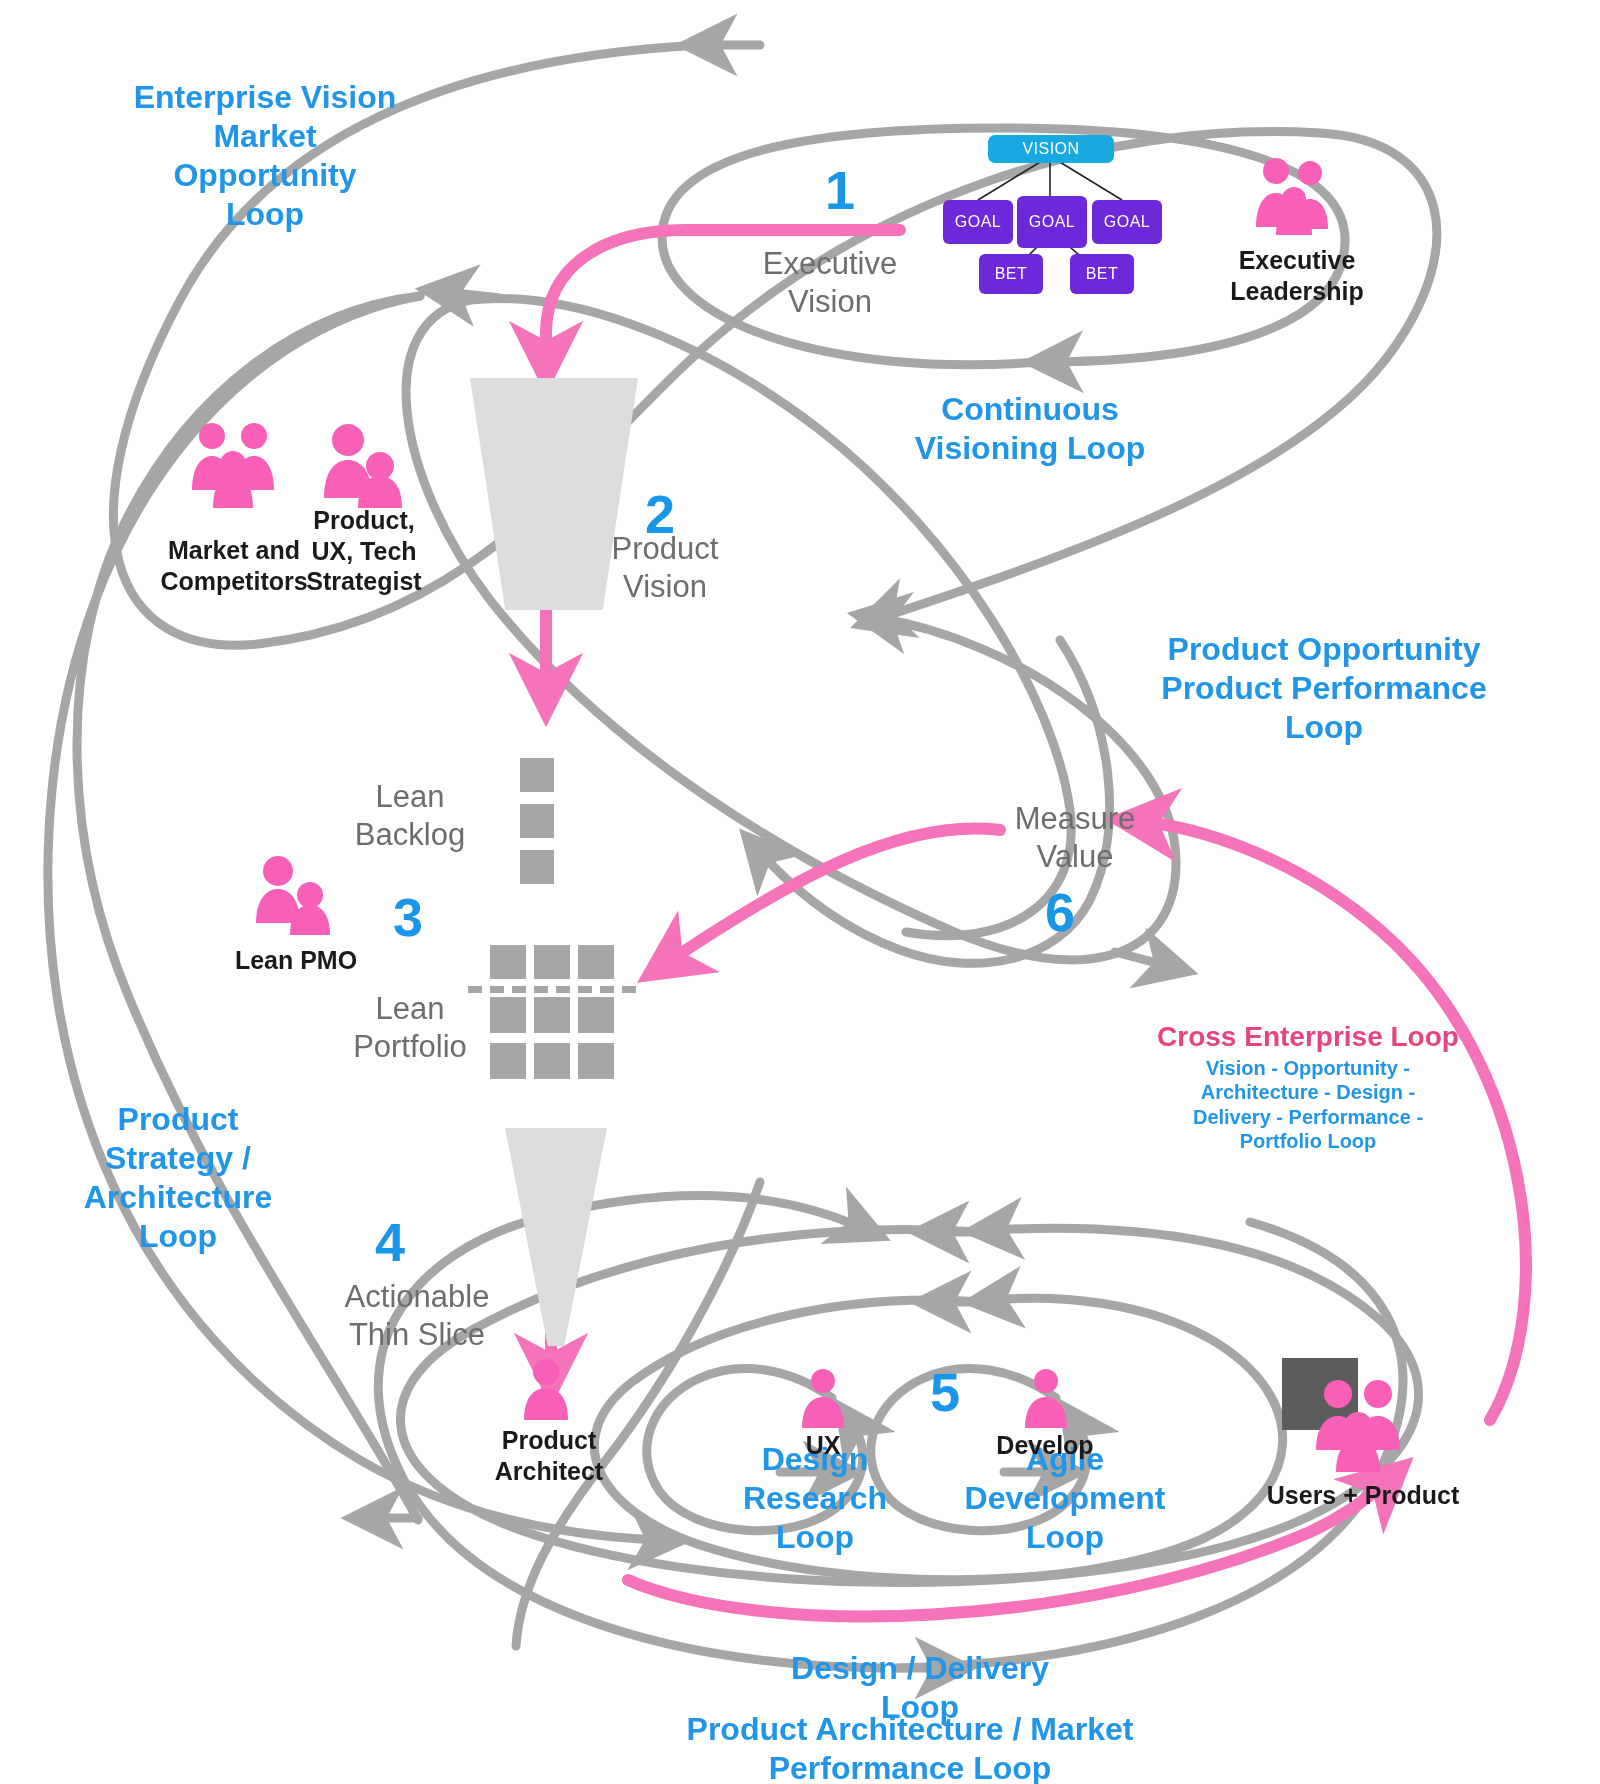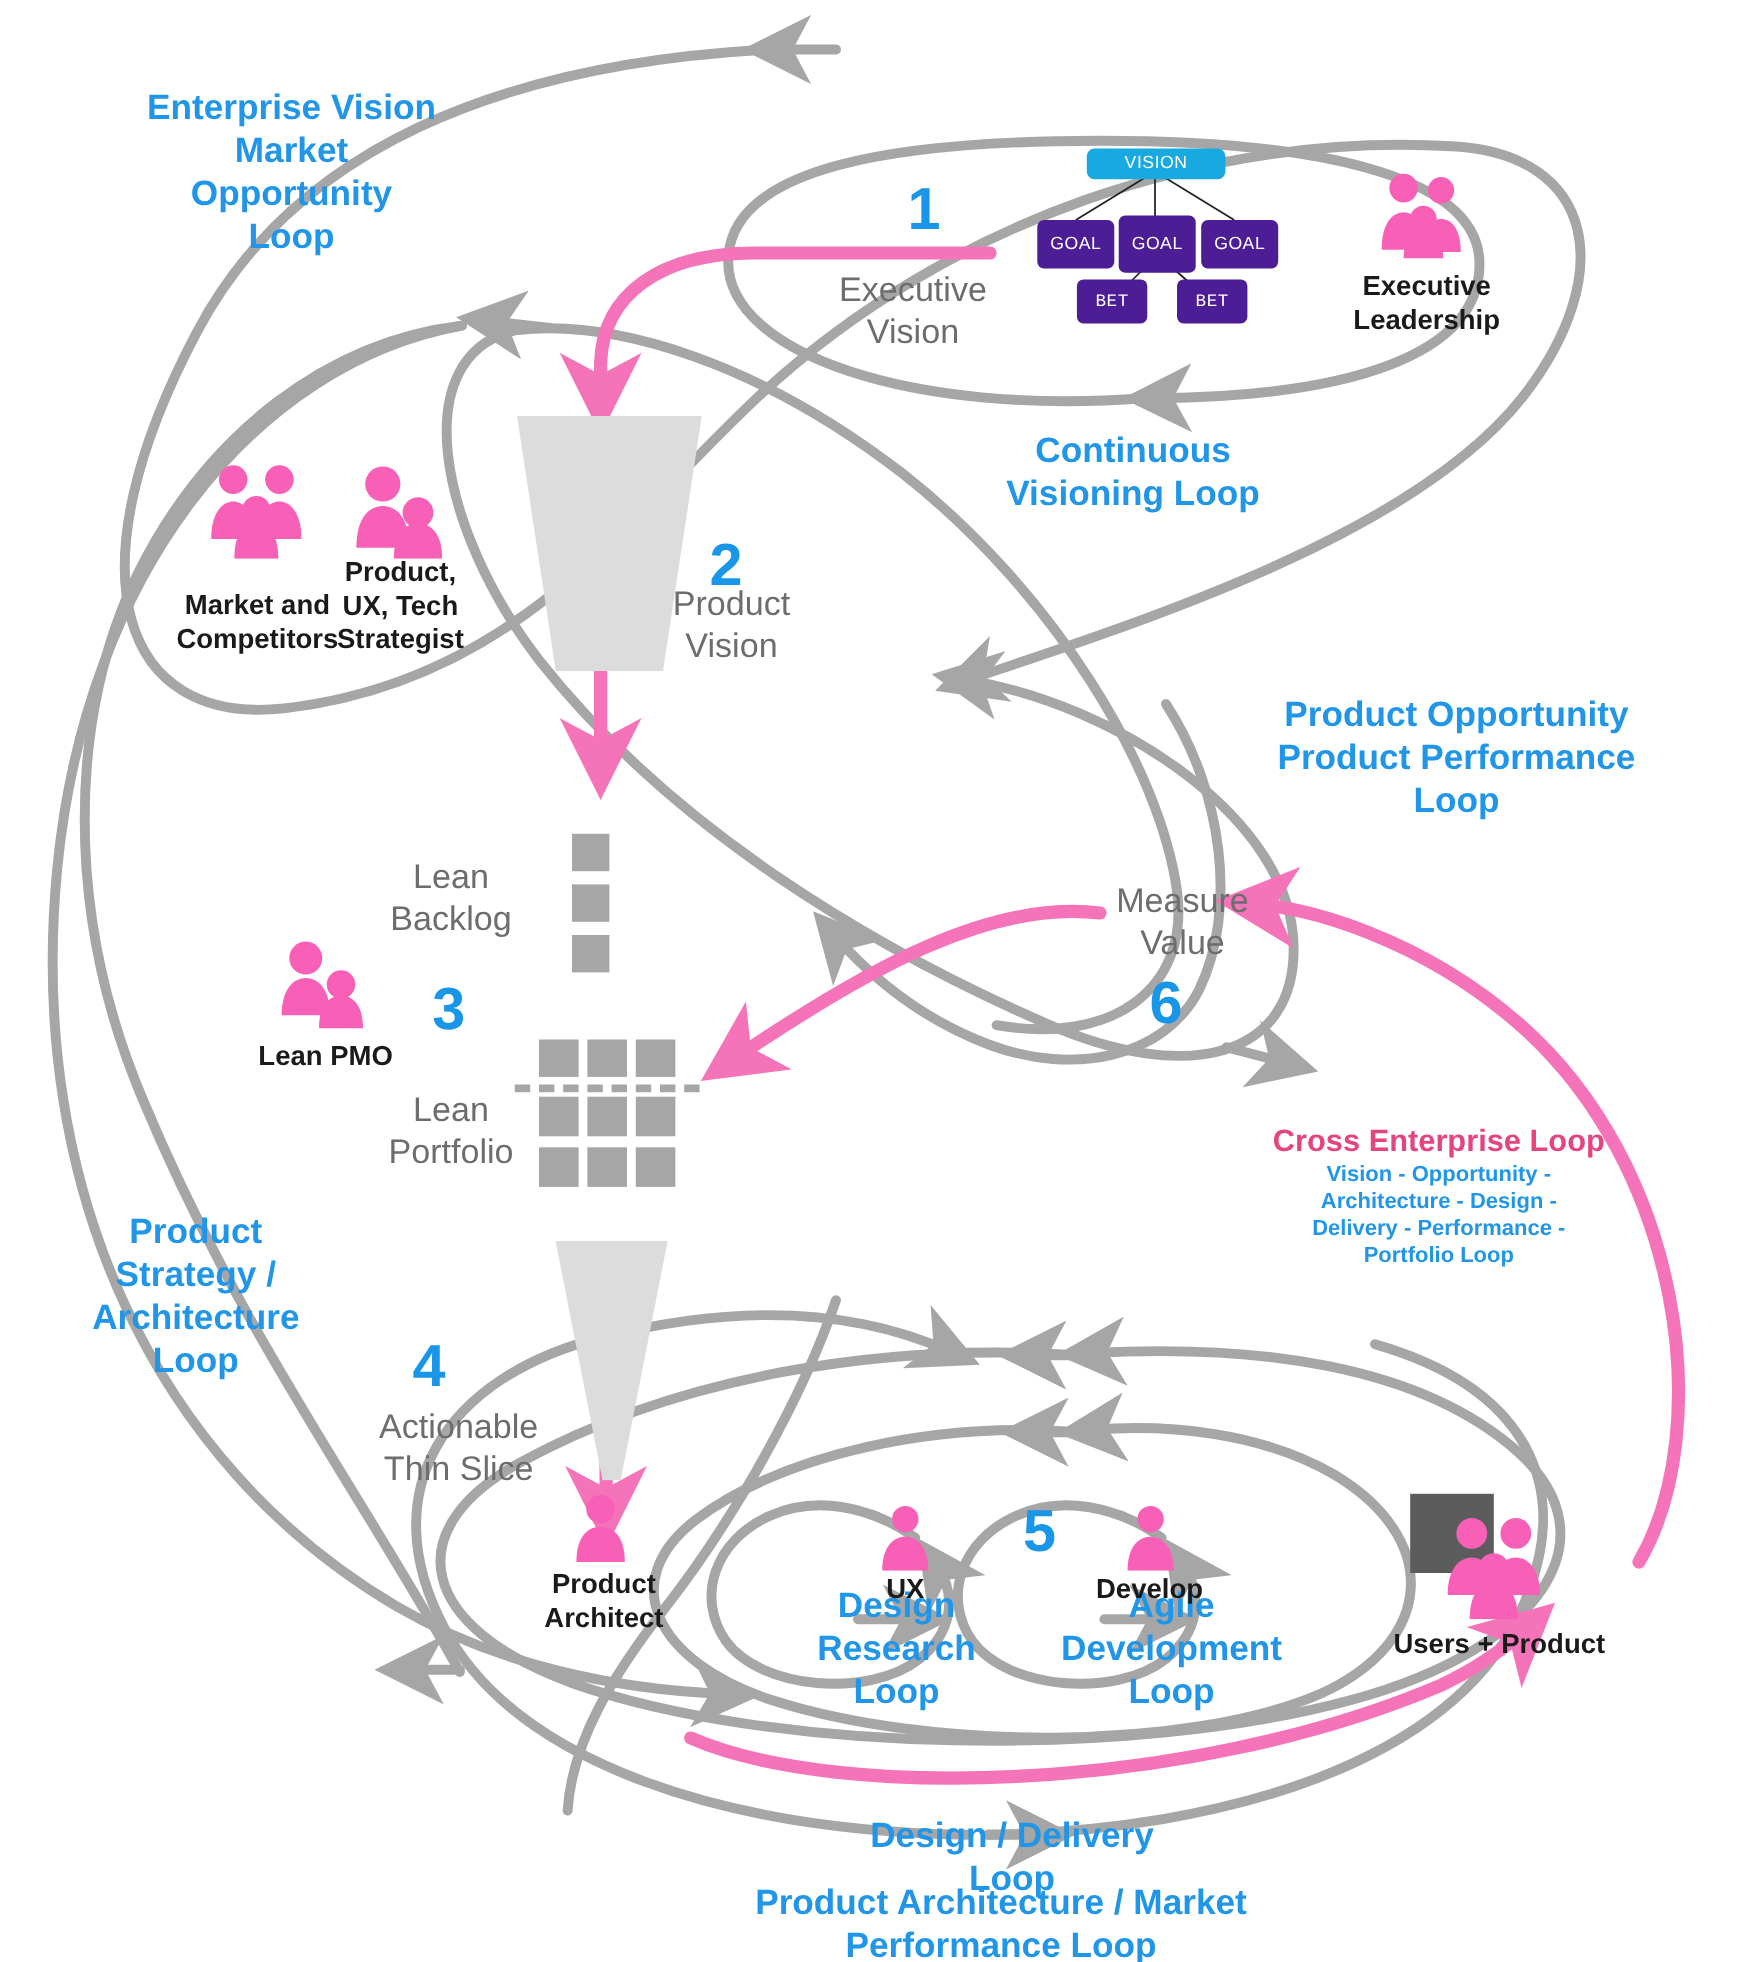--- a/index.html
+++ b/index.html
@@ -63,22 +63,22 @@
     position: absolute;
     display: flex;
     align-items: center;
     justify-content: center;
     color: #ffffff;
     font-size: 16px;
     letter-spacing: .5px;
     border-radius: 7px;
   }
   .node.vision { background: #17a9e0; }
-  .node.goal   { background: #4c1d95; border-radius: 6px; }
-  .node.bet    { background: #4c1d95; border-radius: 6px; font-family: Liberation Mono, monospace; }
+  .node.goal   { background: #6d28d9; border-radius: 6px; }
+  .node.bet    { background: #6d28d9; border-radius: 6px; }
   
   .sq { position: absolute; background: #a6a6a6; }
   .dark-sq { position: absolute; background: #5c5c5c; }
   .funnel { position: absolute; background: #dcdcdc; }
   .people { position: absolute; }
 </style>
 </head>
 <body>
 
 <div id="stage">

